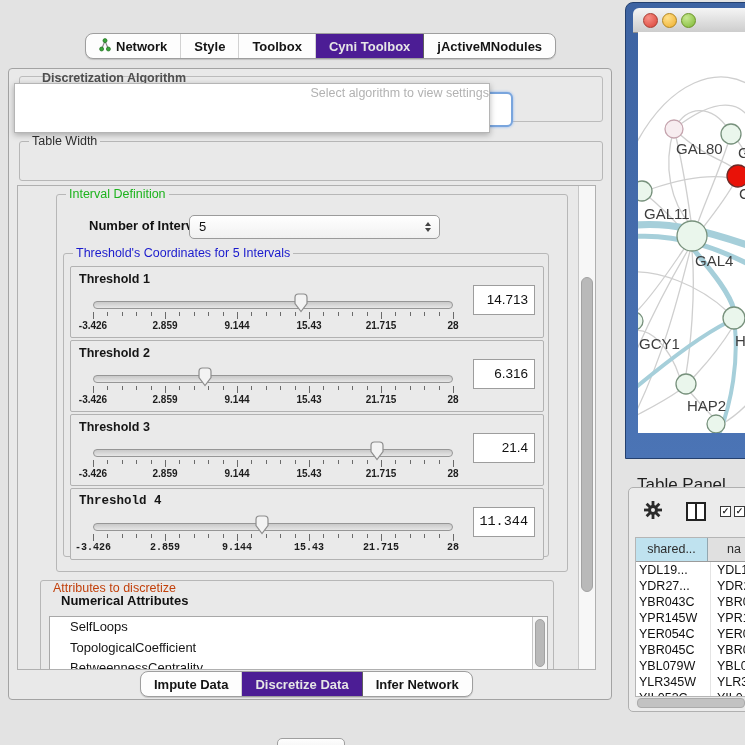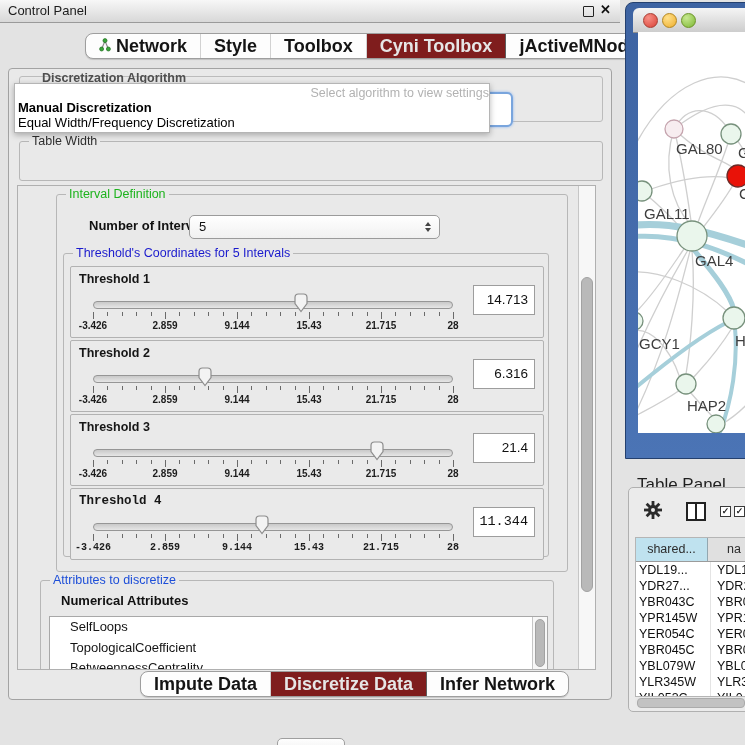--- a/index.html
+++ b/index.html
@@ -10,24 +10,24 @@
   
   #lp-titlebar{left:0;top:0;width:620px;height:22px;
     background:linear-gradient(#f7f7f7,#d8d8d8);border-bottom:1px solid #9a9a9a;}
   #lp-title{left:8px;top:3px;font-size:13px;color:#1c1c1c;}
   #float-btn{left:583px;top:6px;width:9px;height:9px;border:1.5px solid #222;border-radius:1px;}
   #close-btn{left:600px;top:2px;font-size:13px;font-weight:bold;color:#111;}
 
   
   .tabstrip{display:flex;align-items:stretch;background:#fdfdfd;border:1px solid #9e9e9e;
     border-radius:8px;overflow:hidden;height:24px;box-shadow:0 1px 1px rgba(0,0,0,.15);}
-  .tab{display:flex;align-items:center;gap:5px;padding:12px 13px;font-size:18px;font-weight:600;
+  .tab{display:flex;align-items:center;gap:5px;padding:12px 13px;font-size:13px;font-weight:600;
     color:#141414;border-right:1px solid #d2d2d2;cursor:default;white-space:nowrap;}
   .tab:last-child{border-right:none;}
-  .tab.sel{background:#7f1d1d;color:#e6e6e6;border-right:1px solid #5e5e5e;}
+  .tab.sel{background:#4c1d95;color:#e6e6e6;border-right:1px solid #5e5e5e;}
   #top-tabs{left:85px;top:33px;}
   #bottom-tabs{left:140px;top:671px;}
 
   
   #outer-box{left:8px;top:68px;width:602px;height:630px;border:1px solid #a3a3a3;
     border-radius:4px;background:#e9e9e9;}
   #algo-line{left:10px;top:7px;width:582px;height:44px;border:1px solid #bcbcbc;border-radius:3px;}
   #algo-title{left:22px;top:-6px;font-size:12.5px;font-weight:bold;color:#4f4f4f;}
   #algo-combo-frag{left:474px;top:23px;width:26px;height:31px;background:#fff;border:2px solid #79a5dd;
     border-radius:6px;box-shadow:0 0 3px #8ab4ef;}
@@ -75,21 +75,21 @@
     border-radius:4px;background:linear-gradient(#c9c9c9,#e6e6e6);}
   .tick{position:absolute;top:21px;width:1px;background:#6a6a6a;}
   .tick.minor{height:4px;}
   .tick.major{height:7px;}
   .tick-label{position:absolute;top:29px;transform:translateX(-50%);font-size:10px;font-weight:bold;color:#1d1d1d;white-space:nowrap;}
   .sl-thumb{position:absolute;top:2px;transform:translateX(-50%);}
   .th-val{position:absolute;right:8px;top:18px;width:54px;height:28px;background:#fff;
     border:1px solid #9d9d9d;font-size:13.5px;line-height:28px;text-align:right;padding-right:6px;}
 
   #attr-fs{left:22px;top:394px;width:512px;height:160px;}
-  #attr-legend{color:#1d4ed8;}
+  #attr-legend{color:#c2410c;margin-top:8px;}
   #attr-heading{left:20px;top:12px;font-size:13px;font-weight:bold;color:#111;}
   #attr-list{left:8px;top:35px;width:497px;height:130px;background:#fff;border:1px solid #a8a8a8;}
   .attr-item{padding-left:20px;font-size:13px;line-height:20.5px;color:#141414;white-space:nowrap;}
   #al-vsb{right:0;top:0;width:14px;height:100%;}
   #al-thumb{top:2px;height:46px;}
 
   #apply-btn{left:268px;top:669px;width:66px;height:22px;background:linear-gradient(#fefefe,#e7e7e7);
     border:1px solid #9f9f9f;border-radius:5px;font-size:13px;text-align:center;line-height:21px;color:#111;}
 
   
@@ -120,25 +120,20 @@
   .c2{flex:1;padding-left:6px;}
   #hsb{left:6px;top:209px;width:124px;height:9px;background:#e8e8e8;border-radius:4px;}
   #hsb-thumb{position:absolute;left:2px;top:0.5px;width:106px;height:8px;background:#c2c2c2;
     border:1px solid #ababab;border-radius:4px;}
 </style>
 </head>
 <body>
 
 <div id="stage">
 
-  <div class="abs" id="lp-titlebar">
-    <span class="abs" id="lp-title">Control Panel</span>
-    <span class="abs" id="float-btn"></span>
-    <span class="abs" id="close-btn">✕</span>
-  </div>
 
   <div class="abs tabstrip" id="top-tabs">
       <div class="tab">
         <span><svg width="12" height="14" viewBox="0 0 12 14">
             <path d="M6,3 L2.8,10.5 M6,3 L9.2,10.5" stroke="#8a8a8a" stroke-width="1.2" fill="none"></path>
             <circle cx="6" cy="2.6" r="2" fill="#3aa53a" stroke="#1f6f1f" stroke-width="0.7"></circle>
             <circle cx="2.6" cy="11" r="2" fill="#3aa53a" stroke="#1f6f1f" stroke-width="0.7"></circle>
             <circle cx="9.4" cy="11" r="2" fill="#3aa53a" stroke="#1f6f1f" stroke-width="0.7"></circle>
           </svg></span>
         <span>Network</span>
@@ -159,24 +154,20 @@
 
   <div class="abs" id="outer-box">
 
     <div class="abs" id="algo-line">
       <span class="abs" id="algo-title">Discretization Algorithm</span>
     </div>
     <div class="abs" id="algo-combo-frag"></div>
 
     <div class="abs" id="algo-popup">
       <div id="algo-placeholder">Select algorithm to view settings</div>
-      <div id="algo-options">
-          <div class="algo-opt hl">Manual Discretization</div>
-          <div class="algo-opt">Equal Width/Frequency Discretization</div>
-        </div>
     </div>
 
     <div class="abs fieldset" id="td-group">
       <span class="legend" id="td-legend">Table Width</span>
     </div>
 
     <div class="abs" id="scroll-panel">
 
       <div class="abs fieldset" id="interval-fs">
         <span class="legend" id="interval-legend">Interval Definition</span>

